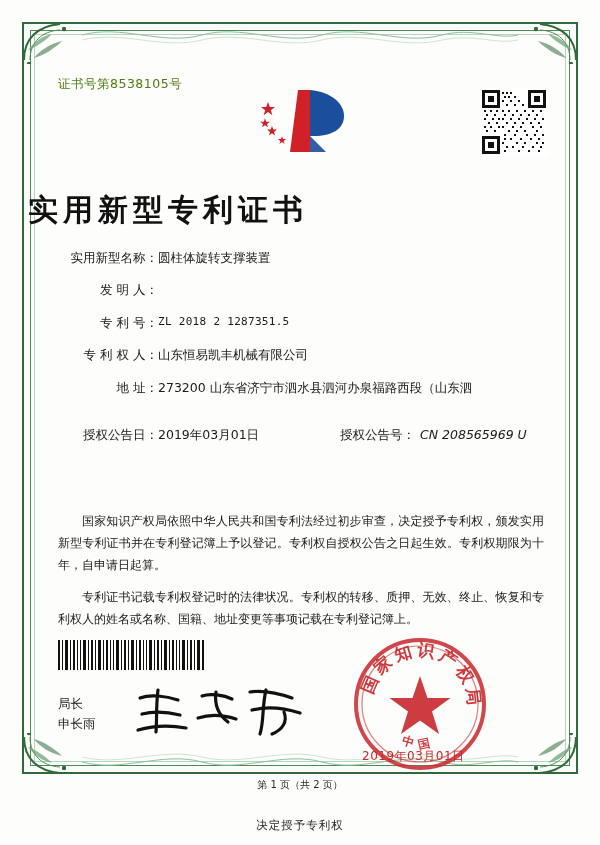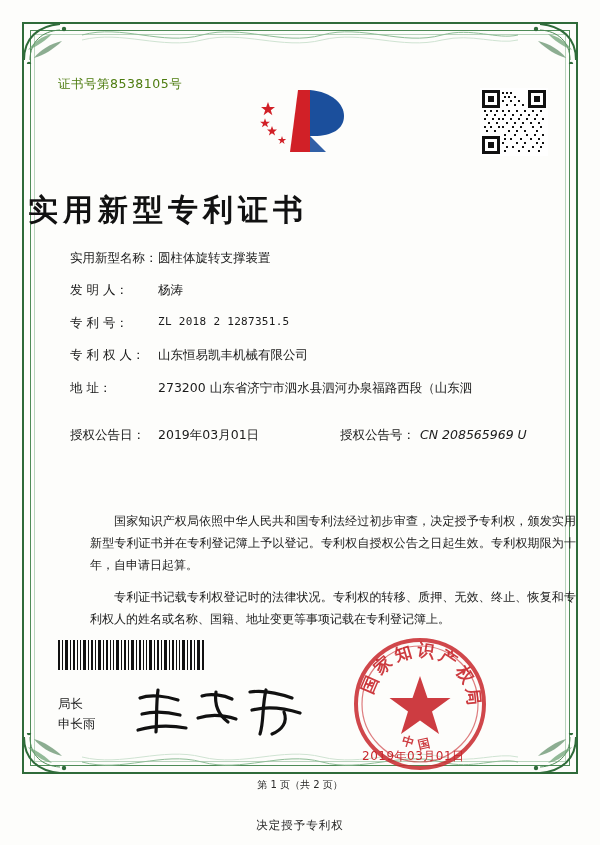--- a/index.html
+++ b/index.html
@@ -115,20 +115,21 @@
   }
   .frow {
     display: flex;
     align-items: flex-start;
     margin-bottom: 13px;
   }
   .flabel {
     flex: 0 0 88px;
     white-space: nowrap;
     color: #1a1a1a;
+    text-align: right;
   }
   .fvalue {
     flex: 1 1 auto;
   }
   .fvalue.mono {
     font-family: "DejaVu Sans Mono", "Liberation Mono", monospace;
     font-size: 11px;
     letter-spacing: 0.3px;
   }
   .frow.split .fvalue {
@@ -148,21 +149,20 @@
 
   
   .body-text {
     position: absolute;
     left: 58px; top: 510px;
     width: 486px;
     font-size: 12px;
     line-height: 1.85;
     text-align: justify;
     color: #1a1a1a;
-    margin-left: 32px;
   }
   .body-text p {
     margin: 0 0 9px 0;
     text-indent: 24px;
   }
 
   
   .barcode {
     position: absolute;
     left: 58px; top: 640px;
@@ -404,21 +404,20 @@
 
   <div class="fields">
 
     <div class="frow">
       <div class="flabel">实用新型名称：</div>
       <div class="fvalue">圆柱体旋转支撑装置</div>
     </div>
 
     <div class="frow">
       <div class="flabel">发 明 人：</div>
-      <div class="fvalue">杨涛</div>
     </div>
 
     <div class="frow">
       <div class="flabel">专 利 号：</div>
       <div class="fvalue mono">ZL 2018 2 1287351.5</div>
     </div>
 
 
     <div class="frow">
       <div class="flabel">专 利 权 人：</div>

